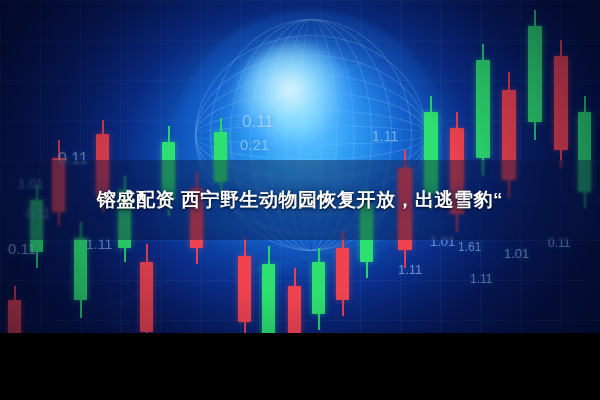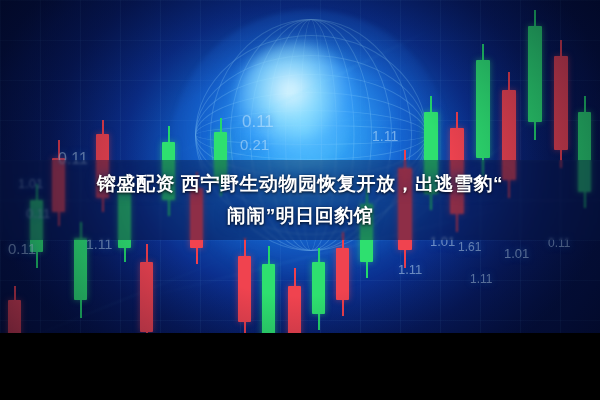--- a/index.html
+++ b/index.html
@@ -278,16 +278,15 @@
       <div class="pricetag" style="left: 398px; top: 262px; font-size: 13px;">1.11</div>
       <div class="pricetag" style="left: 470px; top: 272px; font-size: 12px;">1.11</div>
       <div class="pricetag" style="left: 548px; top: 236px; font-size: 12px;">0.11</div>
     </div>
 
   <div class="bg-vignette"></div>
 
   <div class="band"></div>
   <div class="headline">
     <div class="line">镕盛配资 西宁野生动物园恢复开放，出逃雪豹“</div>
-    <div class="line">闹闹”明日回豹馆</div>
   </div>
 
 </div>
 
 </body></html>

